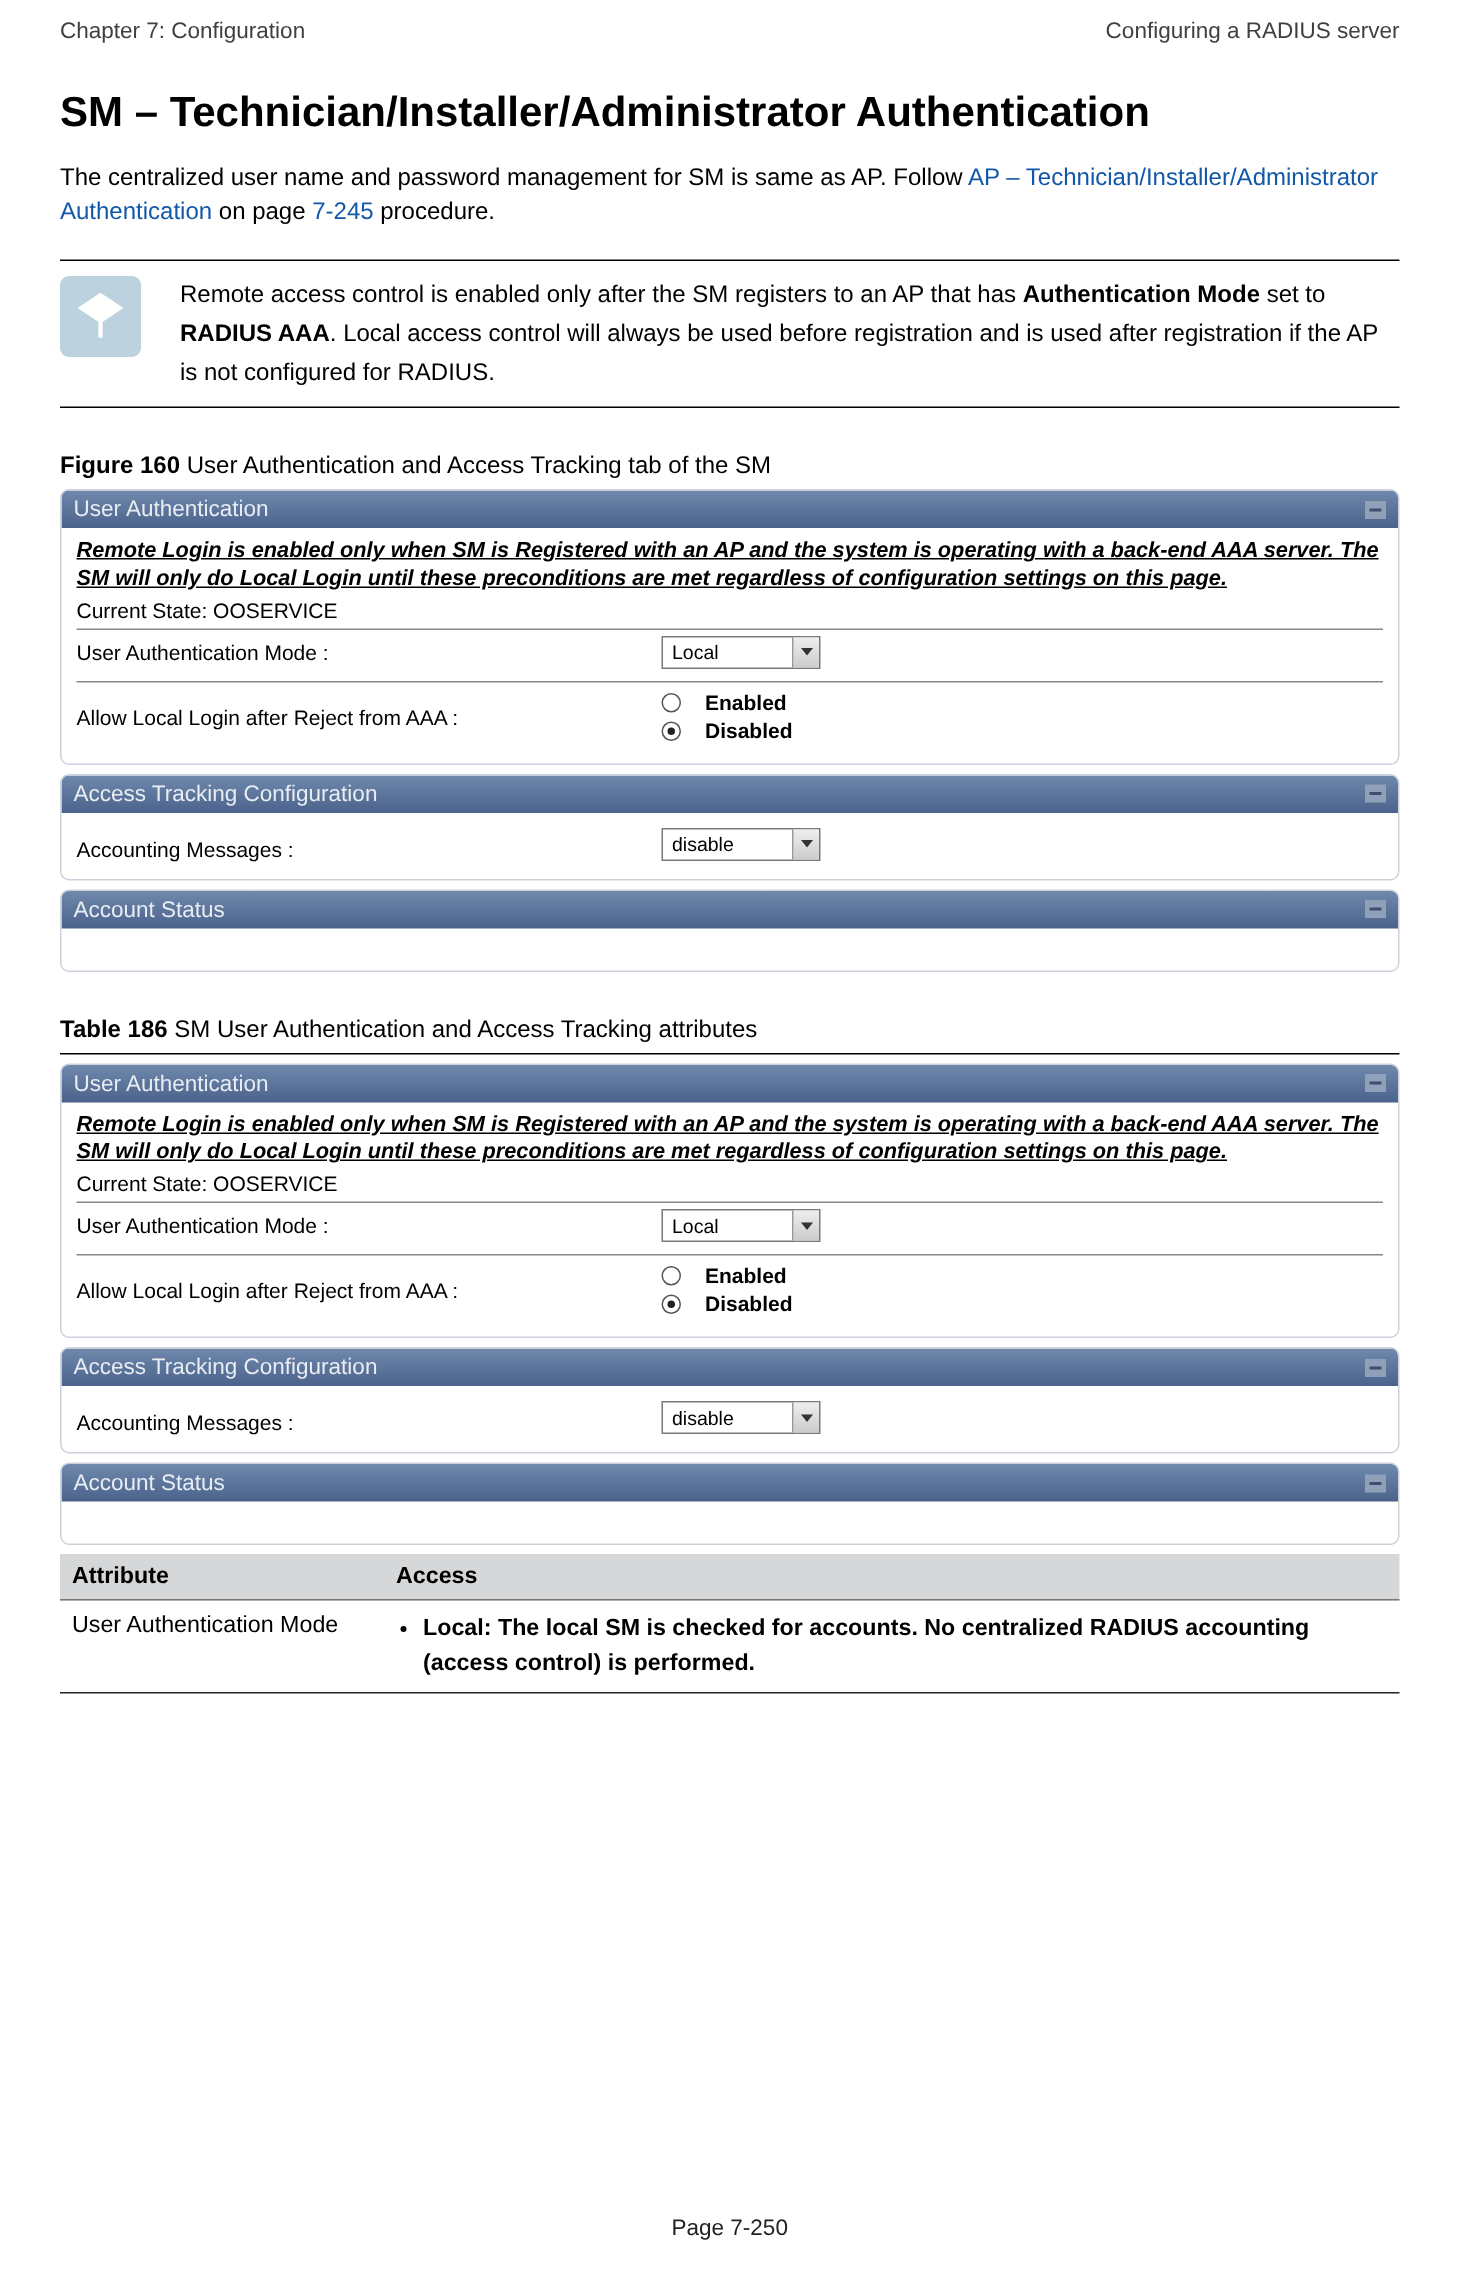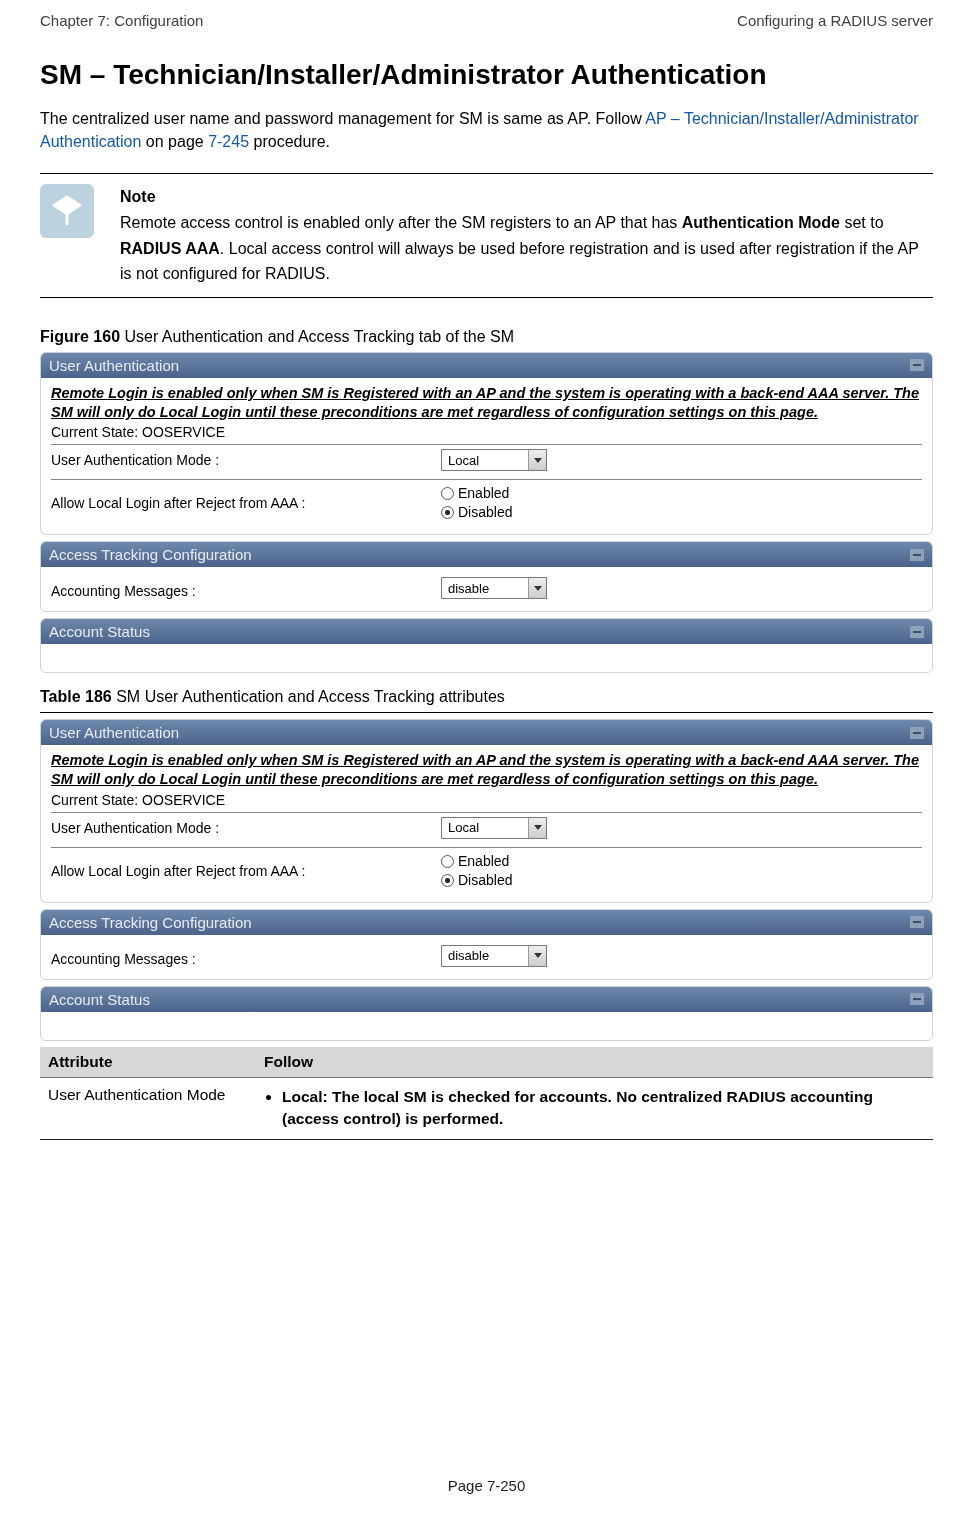--- a/index.html
+++ b/index.html
@@ -51,21 +51,21 @@
     align-items: center;
     justify-content: center;
     flex-shrink: 0;
   }
   .note-icon svg { width: 34px; height: 34px; }
   .note-body { font-size: 16px; line-height: 1.6; flex: 1; }
   .note-title { font-weight: bold; }
   .caption {
     font-size: 16px;
     margin-bottom: 6px;
-    margin-top: 15px;
+    margin-top: 30px;
   }
   .caption b { font-weight: bold; }
   .hr-under-caption { border: none; border-top: 1px solid #000; margin: 4px 0 6px 0; }
 
   .ui-box { width: 100%; border-radius: 10px; }
 
   .panel {
     background: #fff;
     border: 1px solid #ccd2dc;
     border-radius: 6px;
@@ -134,21 +134,21 @@
     align-items: center;
     justify-content: center;
   }
   .select-look .sel-btn::after {
     content: "";
     border-left: 4px solid transparent;
     border-right: 4px solid transparent;
     border-top: 5px solid #333;
   }
   .radio-stack { font-size: 14px; line-height: 1.35; }
-  .radio-stack .opt { display: flex; align-items: center; gap: 4px; }
+  .radio-stack .opt { display: flex; align-items: center; gap: 16px; font-weight: bold; }
   .radio {
     width: 11px;
     height: 11px;
     border: 1px solid #555;
     border-radius: 50%;
     display: inline-flex;
     align-items: center;
     justify-content: center;
     background: #fff;
   }
@@ -208,21 +208,20 @@
   </p>
 
   <div class="note-wrap">
     <div class="note-icon">
       <svg viewBox="0 0 24 24">
           <path fill="#fff" d="M12 2 L3 8 L12 14 L21 8 Z M12 14 L12 22" stroke="#fff" stroke-width="2"></path>
           <path fill="#fff" d="M12 3 L5 8 L12 13 L19 8 Z"></path>
         </svg>
     </div>
     <div class="note-body">
-      <div class="note-title">Note</div>
       <div>
         <span>Remote access control is enabled only after the SM registers to an AP that has </span><b>Authentication Mode</b><span> set to </span><b>RADIUS AAA</b><span>. Local access control will always be used before registration and is used after registration if the AP is not configured for RADIUS.</span>
       </div>
     </div>
   </div>
 
   <div class="caption">
     <b>Figure 160</b><span> User Authentication and Access Tracking tab of the SM</span>
   </div>
 
@@ -338,21 +337,21 @@
         <span class="collapse"></span>
       </div>
       <div class="panel-body" style="height:14px;"></div>
     </div>
   </div>
 
   <table class="attr-table">
     <thead>
       <tr>
         <th>Attribute</th>
-        <th>Follow</th>
+        <th>Access</th>
       </tr>
     </thead>
     <tbody>
       <tr>
         <td class="attr-col">User Authentication Mode</td>
         <td>
           <ul class="bullet">
             <li>
               <b>Local</b><span>: The local SM is checked for accounts. No centralized RADIUS accounting (access control) is performed.</span>
             </li>

